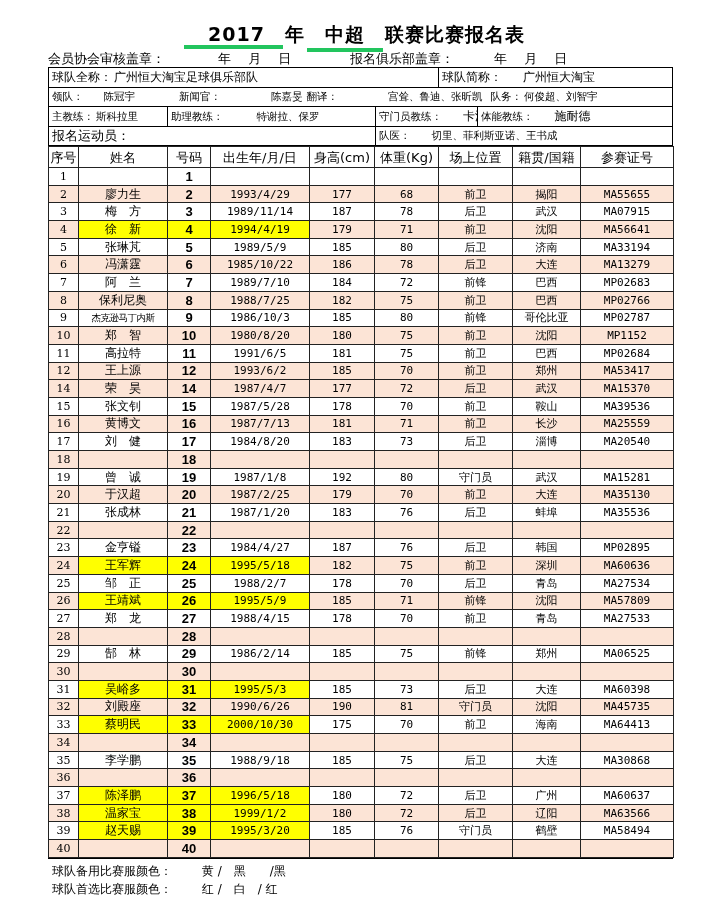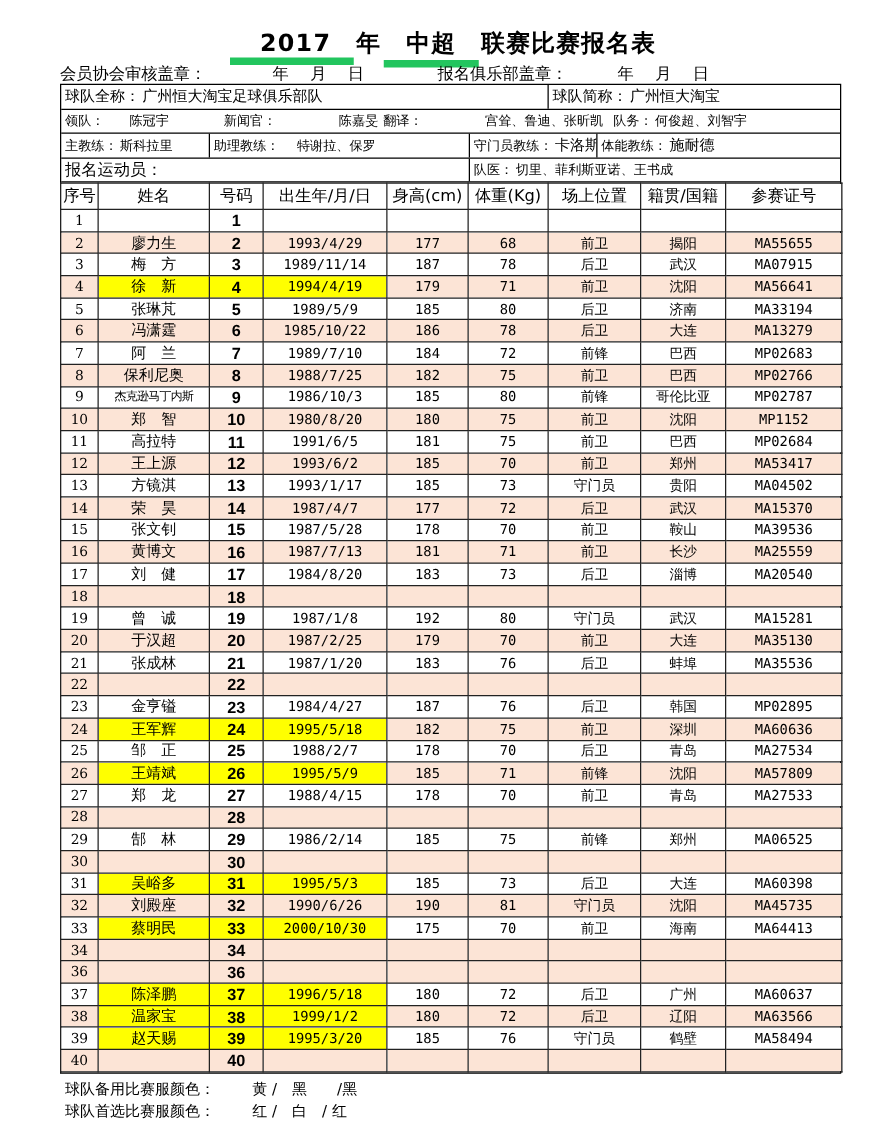--- a/index.html
+++ b/index.html
@@ -1,29 +1,29 @@
 <!DOCTYPE html>
 <html><head>
 <meta charset="utf-8">
 <style>
   html, body { margin: 0; padding: 0; background: #ffffff; }
   body { width: 707px; height: 901px; position: relative; overflow: hidden;
          font-family: "DejaVu Sans", sans-serif; color: #000; }
   .title { position: absolute; top: 22px; left: 0; width: 707px; text-align: center;
            font-size: 19px; font-weight: bold; letter-spacing: 1px; }
-  .title .ul { display: inline-block; border-bottom: 6px solid #22c55e; padding: 0 14px; margin: 0 2px; text-align: right; }
+  .title .ul { display: inline-block; border-bottom: 4px solid #22c55e; padding: 0 14px; margin: 0 2px; text-align: right; }
   .title .ul.first { padding: 0 18px 0 24px; }
   .title .ul.second { padding: 0 18px; }
   .stamp-row { position: absolute; top: 50px; left: 48px; width: 640px; height: 18px; font-size: 13px; }
   .stamp-row span { position: absolute; top: 0; white-space: nowrap; }
   .sheet { position: absolute; left: 48px; top: 67px; width: 625px; border: 1px solid #000; box-sizing: border-box; }
   .info-row { display: flex; border-bottom: 1px solid #000; height: 20px; box-sizing: border-box; font-size: 12px; align-items: center; }
   .info-row.small { font-size: 10.5px; height: 19px; }
   .info-cell { height: 100%; display: flex; align-items: center; padding-left: 3px; box-sizing: border-box; white-space: nowrap; overflow: hidden; }
-  .info-cell + .info-cell { border-left: 1px solid #000; }
+  .info-cell + .info-cell { border-left: 1px solid #000; gap: 19px; }
   .info-cell .lbl { margin-right: 2px; }
   .info-cell .val { margin-right: 12px; margin-left: 48px; }
   table.roster { border-collapse: collapse; width: 625px; table-layout: fixed; margin-left: -1px; }
   table.roster th, table.roster td { border: 1px solid #222; padding: 0; text-align: center; height: 16.7px; line-height: 15px;
        font-size: 11px; white-space: nowrap; overflow: hidden; }
   table.roster th { font-weight: normal; font-size: 13px; height: 20px; background: #fff; }
   table.roster td.seq { font-family: "DejaVu Serif", serif; font-size: 11px; }
   table.roster td.num { font-family: "Liberation Sans", sans-serif; font-weight: bold; font-size: 13px; }
   table.roster td.name { font-size: 12px; }
   table.roster td.name.long { font-size: 9.5px; letter-spacing: -0.5px; }
@@ -255,31 +255,20 @@
           <td class="seq">12</td>
           <td class="name">王上源</td>
           <td class="num">12</td>
           <td class="mono">1993/6/2</td>
           <td class="mono">185</td>
           <td class="mono">70</td>
           <td class="">前卫</td>
           <td class="">郑州</td>
           <td class="mono">MA53417</td>
         </tr>
-        <tr class="plain">
-          <td class="seq">13</td>
-          <td class="name">方镜淇</td>
-          <td class="num">13</td>
-          <td class="mono">1993/1/17</td>
-          <td class="mono">185</td>
-          <td class="mono">73</td>
-          <td class="">守门员</td>
-          <td class="">贵阳</td>
-          <td class="mono">MA04502</td>
-        </tr>
         <tr class="alt">
           <td class="seq">14</td>
           <td class="name">荣　昊</td>
           <td class="num">14</td>
           <td class="mono">1987/4/7</td>
           <td class="mono">177</td>
           <td class="mono">72</td>
           <td class="">后卫</td>
           <td class="">武汉</td>
           <td class="mono">MA15370</td>
@@ -496,20 +485,31 @@
         <tr class="alt">
           <td class="seq">34</td>
           <td class="name"></td>
           <td class="num">34</td>
           <td class="mono"></td>
           <td class="mono"></td>
           <td class="mono"></td>
           <td class=""></td>
           <td class=""></td>
           <td class="mono"></td>
+        </tr>
+        <tr class="plain">
+          <td class="seq">35</td>
+          <td class="name">李学鹏</td>
+          <td class="num">35</td>
+          <td class="mono">1988/9/18</td>
+          <td class="mono">185</td>
+          <td class="mono">75</td>
+          <td class="">后卫</td>
+          <td class="">大连</td>
+          <td class="mono">MA30868</td>
         </tr>
         <tr class="alt">
           <td class="seq">36</td>
           <td class="name"></td>
           <td class="num">36</td>
           <td class="mono"></td>
           <td class="mono"></td>
           <td class="mono"></td>
           <td class=""></td>
           <td class=""></td>

